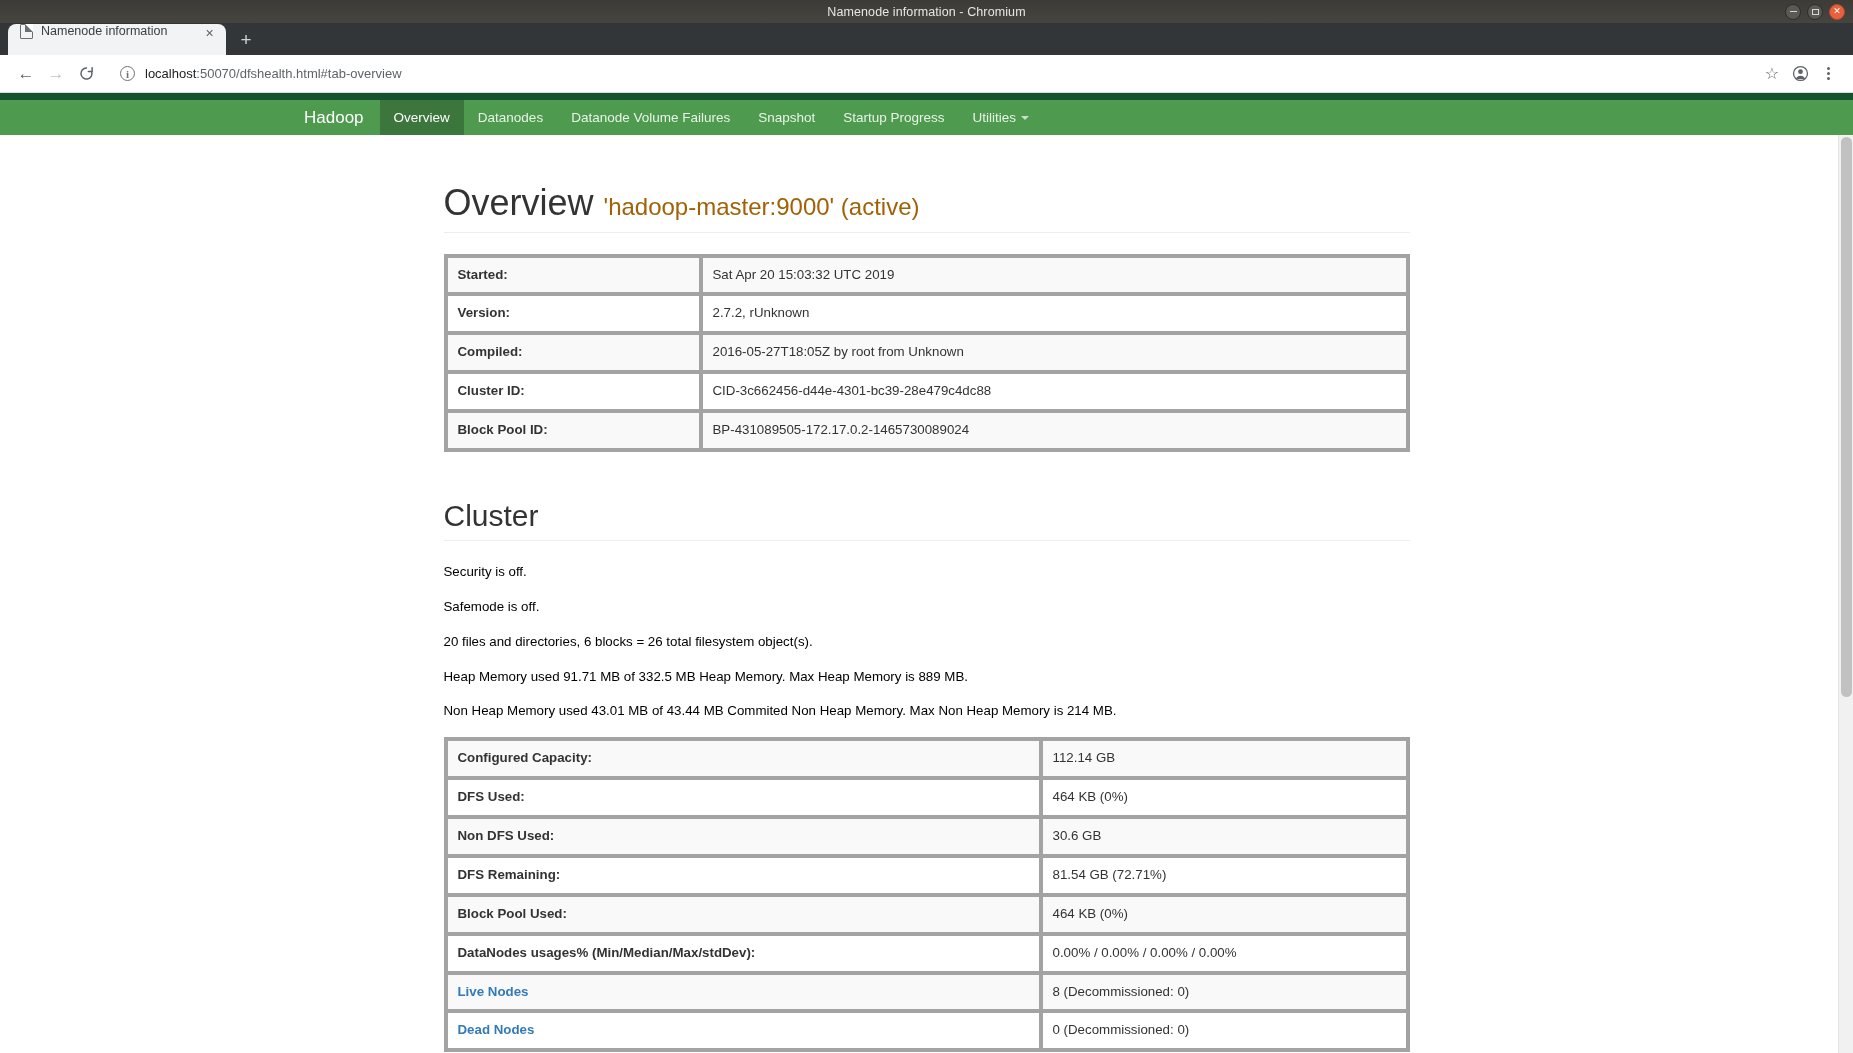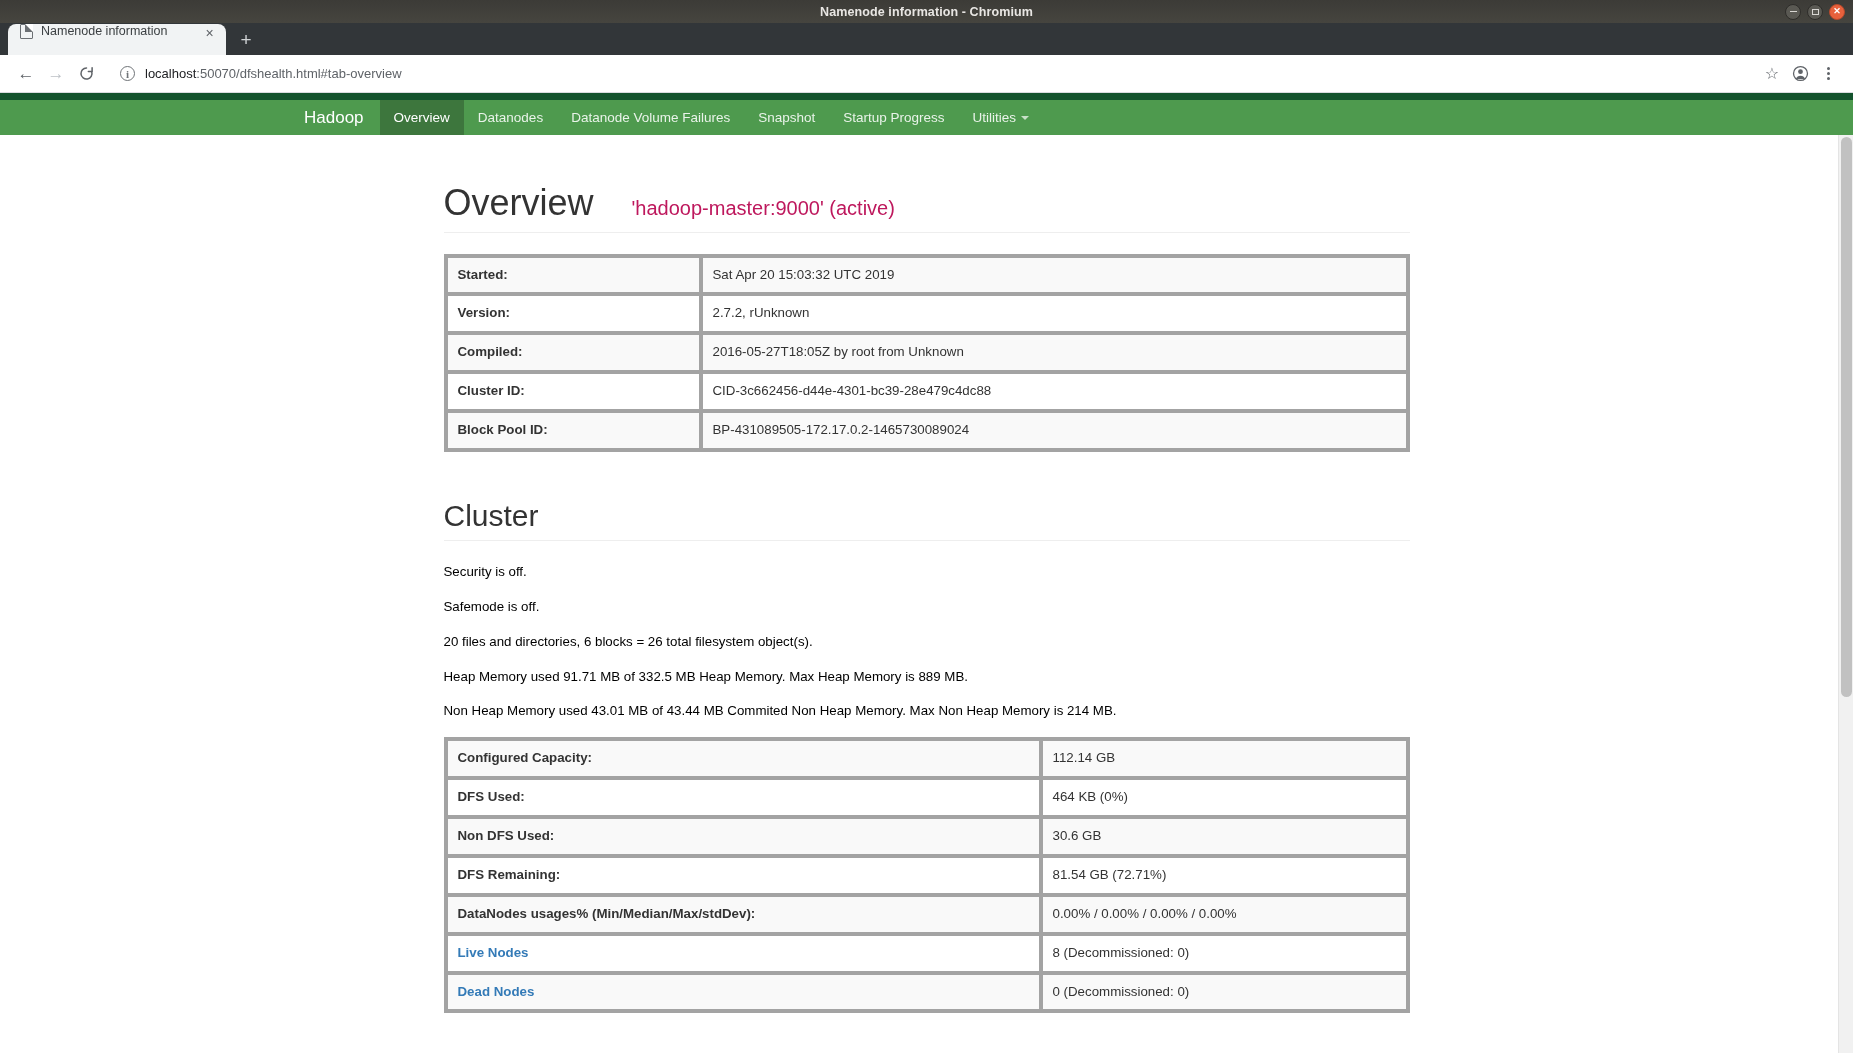--- a/index.html
+++ b/index.html
@@ -14,21 +14,21 @@
   
   .titlebar {
     height: 23px;
     background: linear-gradient(to bottom, #3c3b37, #46453f);
     color: #e8e6e3;
     display: flex;
     align-items: center;
     justify-content: center;
     position: relative;
     font-size: 12.5px;
-    font-weight: bold;
+    font-weight: normal;
     letter-spacing: .1px;
   }
   .win-controls {
     position: absolute;
     right: 8px; top: 0;
     height: 23px;
     display: flex;
     align-items: center;
     gap: 6px;
   }
@@ -188,23 +188,22 @@
   .container { width: 966px; margin: 0 auto; padding-top: 48px; }
 
   h1.page-title {
     font-size: 36px;
     font-weight: normal;
     color: #333333;
     margin: 0 0 9px 0;
     line-height: 1.1;
   }
   h1.page-title .sub {
-    font-size: 20px;
-    color: #be185d;
-    margin-left: 28px;
+    font-size: 24px;
+    color: #a16207;
   }
   .hr { border: 0; border-top: 1px solid #eeeeee; margin: 0 0 21px 0; }
 
   h2.section-title {
     font-size: 30px;
     font-weight: normal;
     color: #333333;
     margin: 47px 0 8px 0;
     line-height: 1.1;
   }
@@ -390,20 +389,24 @@
         </tr>
         <tr>
           <td class="k">Non DFS Used:</td>
           <td>30.6 GB</td>
         </tr>
         <tr>
           <td class="k">DFS Remaining:</td>
           <td>81.54 GB (72.71%)</td>
         </tr>
         <tr>
+          <td class="k">Block Pool Used:</td>
+          <td>464 KB (0%)</td>
+        </tr>
+        <tr>
           <td class="k">DataNodes usages% (Min/Median/Max/stdDev):</td>
           <td>0.00% / 0.00% / 0.00% / 0.00%</td>
         </tr>
         <tr>
           <td class="k"><a href="#">Live Nodes</a></td>
           <td>8 (Decommissioned: 0)</td>
         </tr>
         <tr>
           <td class="k"><a href="#">Dead Nodes</a></td>
           <td>0 (Decommissioned: 0)</td>

